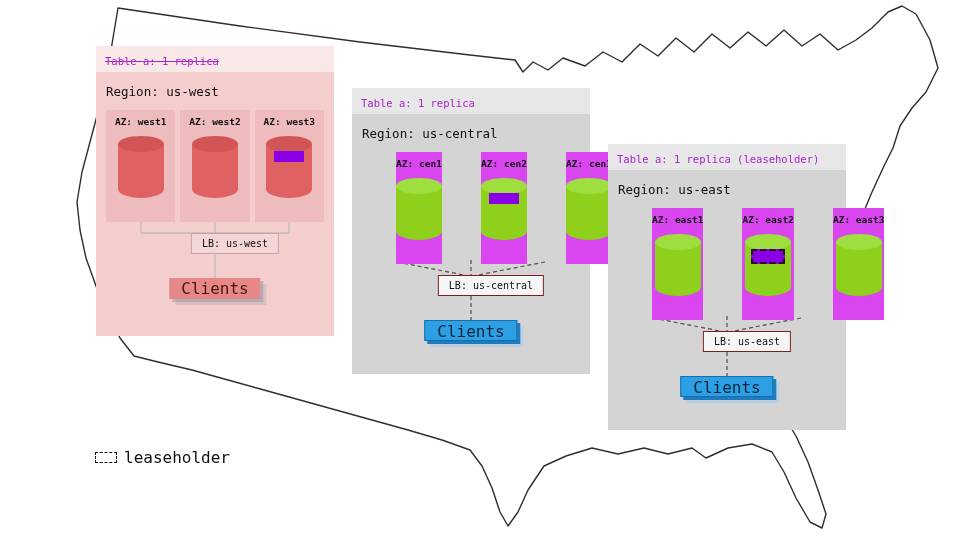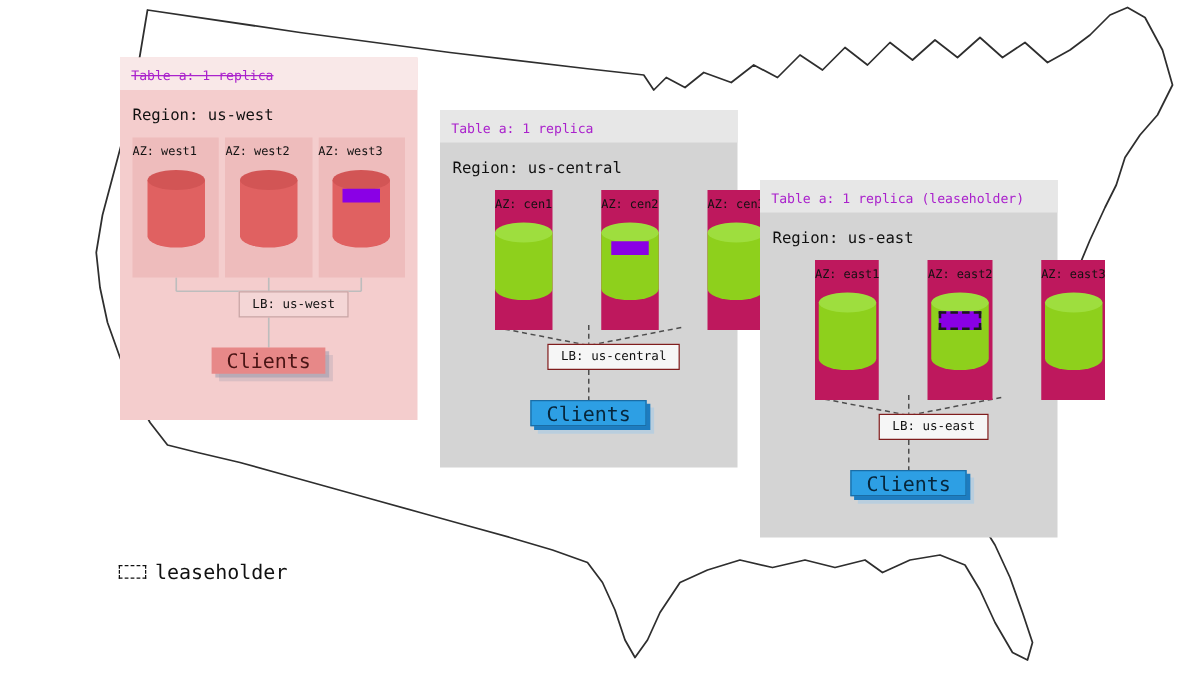--- a/index.html
+++ b/index.html
@@ -19,23 +19,23 @@
                   color:var(--table-text,#aa22cc); white-space:nowrap; }
   .west .panel-header { background:#f9e8e8; }
   .central .panel-header, .east .panel-header { background:#e7e7e7; }
   .strike { text-decoration:line-through; }
 
   .panel-title { position:absolute; top:38px; left:10px; font-size:12.5px; color:#111; }
 
   .connectors { position:absolute; left:0; top:0; z-index:1; }
 
   .az-row { position:absolute; top:64px; left:10px; right:10px; display:flex; gap:5px; z-index:2; }
-  .az { flex:1; height:112px; text-align:left; }
+  .az { flex:1; height:112px; text-align:center;font-weight:bold; }
   .west .az { background:#eebcbc; }
-  .central .az, .east .az { background:#be185d;margin-left:34px; }
+  .central .az, .east .az { background:#d946ef;margin-left:34px; }
   .az-label { font-size:9.5px; color:#111; padding-top:6px; white-space:nowrap; }
 
   .cylinder { position:relative; width:46px; height:62px; margin:9px auto 0; }
   .cyl-body { position:absolute; top:8px; left:0; width:46px; height:54px;
               border-radius:0 0 23px 23px / 0 0 9px 9px; }
   .cyl-top  { position:absolute; top:0; left:0; width:46px; height:16px; border-radius:50%; }
   .west .cyl-body { background:var(--cyl-red,#e06161); }
   .west .cyl-top  { background:var(--cyl-red-top,#d25555); }
   .central .cyl-body, .east .cyl-body { background:var(--cyl-green,#8ed01c); }
   .central .cyl-top,  .east .cyl-top  { background:var(--cyl-green-top,#9ede3e); }

